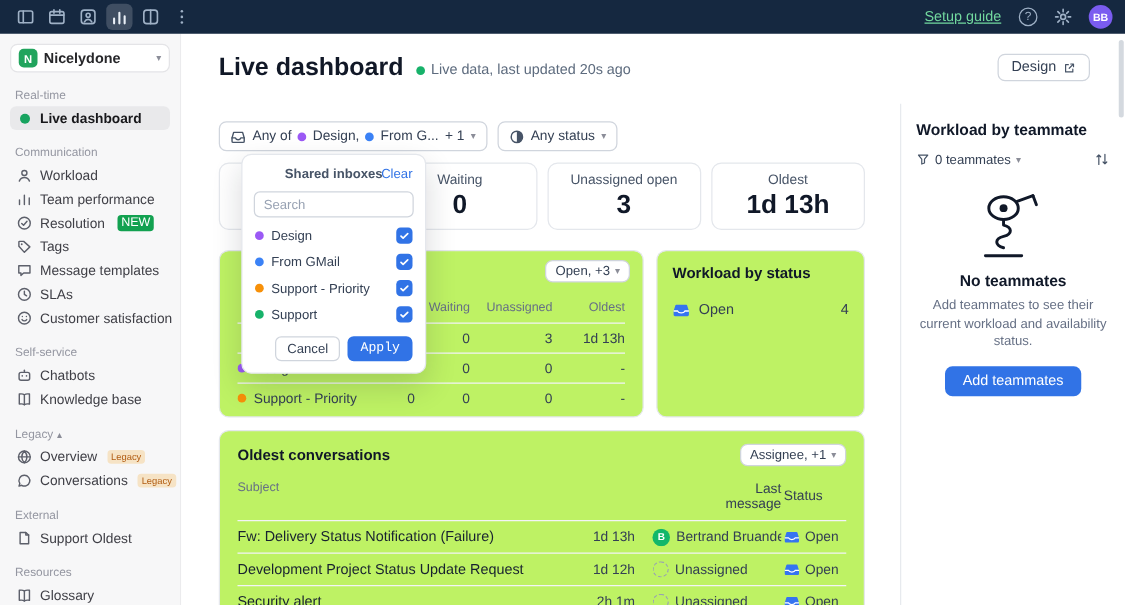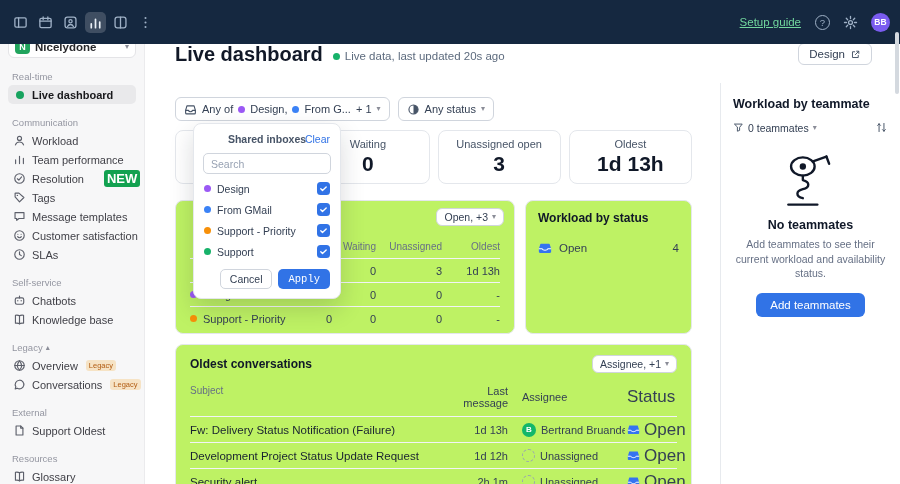--- a/index.html
+++ b/index.html
@@ -1,41 +1,41 @@
 <!DOCTYPE html>
 <html><head>
 <meta charset="utf-8">
 <style>
 *{box-sizing:border-box;margin:0;padding:0}
 html,body{width:900px;height:484px;overflow:hidden}
 body{font-family:"Liberation Sans",sans-serif;background:#fff;color:#1d2939;font-size:12px}
 .app{position:relative;width:900px;height:484px;overflow:hidden;background:#fff}
 [data-icon]{display:inline-flex;flex:none;align-items:center;justify-content:center}
 
-.topbar{position:absolute;top:0;left:0;right:0;height:44px;background:#152840;display:flex;align-items:center;padding:0 10px;gap:4px;z-index:50}
+.topbar{position:absolute;top:0;left:0;right:0;height:27px;background:#152840;display:flex;align-items:center;padding:0 10px;gap:4px;z-index:50}
 .tic{width:21px;height:21px;border-radius:5px;display:flex;align-items:center;justify-content:center;color:#9fb1c6;cursor:pointer}
 .tic svg{width:15px;height:15px}
 .tic.active{background:rgba(255,255,255,.18);color:#eaf0f7}
 .tspacer{flex:1}
 .setup{color:#72d89e;font-size:11.5px;text-decoration:underline;margin-right:10px;cursor:pointer}
 .help{width:15px;height:15px;border-radius:50%;border:1.2px solid #9fb1c6;color:#9fb1c6;font-size:9.5px;display:flex;align-items:center;justify-content:center;margin-right:9px;cursor:pointer}
 .gearic{width:15px;height:15px;color:#9fb1c6;margin-right:9px}
 .avatar{width:19px;height:19px;border-radius:50%;background:#7a5cf0;color:#fff;font-size:8.5px;font-weight:bold;display:flex;align-items:center;justify-content:center;cursor:pointer}
 
 .sidebar{position:absolute;top:27px;left:0;bottom:0;width:145px;background:#f7f7f8;border-right:1px solid #ebebed;padding:8px}
 .wsel{background:#fff;border:1px solid #e4e4e7;border-radius:6px;height:23px;display:flex;align-items:center;gap:5px;padding:0 6px;cursor:pointer}
 .wbadge{width:15px;height:15px;border-radius:4px;background:#21a45d;color:#fff;font-size:9px;font-weight:bold;display:flex;align-items:center;justify-content:center}
 .wname{font-size:11.5px;font-weight:bold;color:#27272a;flex:1;white-space:nowrap;overflow:hidden}
 .chev{color:#8b8d98;font-size:8px;line-height:1}
 .seclabel{font-size:9.5px;color:#9496a1;margin:13px 4px 3px;display:flex;align-items:center;gap:3px}
 .sitem{height:19px;display:flex;align-items:center;gap:6px;padding:0 5px;border-radius:5px;color:#3f3f46;font-size:11px;cursor:pointer;white-space:nowrap}
 .sitem.active{background:#e9e9eb;font-weight:bold;color:#18181b}
 .sic{width:13px;height:13px;color:#5d606b}
 .ldot{width:8px;height:8px;border-radius:50%;background:#17a35f;margin:0 2.5px;flex:none}
-.badge-new{background:#12a150;color:#fff;font-size:13px;font-weight:bold;border-radius:3px;padding:1px 3px;margin-left:14px}
+.badge-new{background:#12a150;color:#fff;font-size:10px;font-weight:normal;border-radius:3px;padding:1px 3px;margin-left:4px}
 .badge-legacy{background:#f6e3c5;color:#b15c12;font-size:7.5px;border-radius:3px;padding:1px 3px;margin-left:2px}
 
 .main{position:absolute;top:27px;left:145px;right:0;bottom:0;background:#fff}
 .mheader{height:56px;display:flex;align-items:flex-start;padding:16px 28px 0 30px}
 .mtitle{font-size:20px;font-weight:bold;color:#111827}
 .lstatus{display:flex;align-items:center;gap:5px;margin:7px 16px 0 10px;color:#5d6b7e;font-size:11.5px}
 .gdot{width:7px;height:7px;border-radius:50%;background:#17b26a;flex:none}
 .expand{margin-left:auto;border:1px solid #d0d5dd;border-radius:6px;background:#fff;display:flex;align-items:center;gap:5px;padding:4px 10px;font-size:11.5px;color:#344054;cursor:pointer;font-family:inherit}
 .exic{width:11px;height:11px;color:#475467}
 .body-row{display:flex;height:401px}
@@ -69,21 +69,21 @@
 .inboxblue{width:14px;height:14px;color:#3574f0}
 .wsval{margin-left:auto}
 
 .oconv{margin-top:10px;height:200px;padding:10px 14px}
 .ochead{display:flex;align-items:center}
 .oth{display:flex;font-size:10px;color:#667085;margin-top:12px;padding-bottom:7px}
 .orow{display:flex;align-items:center;height:26px;border-top:1px solid #f2f4f7;font-size:11.5px;color:#182230;cursor:pointer}
 .c-subj{flex:1;overflow:hidden;white-space:nowrap}
 .c-last{width:65px;text-align:right;color:#344054;font-size:11px;flex:none}
 .c-ass{width:117px;padding-left:14px;display:flex;align-items:center;gap:5px;font-size:11px;color:#344054;flex:none;white-space:nowrap;overflow:hidden}
-.c-stat{width:52px;padding-left:2px;display:flex;align-items:center;gap:4px;font-size:17px;color:#344054;flex:none;white-space:nowrap}
+.c-stat{width:52px;padding-left:2px;display:flex;align-items:center;gap:4px;font-size:11px;color:#344054;flex:none;white-space:nowrap}
 .avmini{width:14px;height:14px;border-radius:50%;background:#12b76a;color:#fff;font-size:8px;font-weight:bold;display:flex;align-items:center;justify-content:center;flex:none}
 .unass{width:13px;height:13px;border-radius:50%;border:1px dashed #98a2b3;flex:none}
 .static{width:13px;height:13px;color:#3574f0}
 
 .ddown{position:absolute;left:48px;top:40px;width:148px;background:#fff;border:1px solid #e4e7ec;border-radius:8px;box-shadow:0 10px 24px rgba(16,24,40,.16);z-index:30;padding-bottom:6px}
 .ddhead{position:relative;text-align:center;font-size:10.5px;font-weight:bold;color:#475467;padding:9px 10px 2px}
 .ddclear{position:absolute;right:10px;top:9px;color:#3173e6;font-weight:normal;font-size:10.5px;cursor:pointer}
 .ddsearch{display:block;width:128px;margin:6px auto 4px;height:21px;border:1px solid #d0d5dd;border-radius:5px;font-size:10.5px;padding:0 7px;color:#344054;font-family:inherit;outline:none;background:#fff}
 .ddsearch::placeholder{color:#98a2b3}
 .ddopt{display:flex;align-items:center;gap:6px;height:21px;padding:0 10px;font-size:10.5px;color:#344054;cursor:pointer}
@@ -212,38 +212,38 @@
     </div>
     <div class="sitem">
       <span class="sic" data-icon="message">
           <svg viewBox="0 0 16 16" width="100%" height="100%" fill="none" stroke="currentColor" stroke-width="1.4" stroke-linecap="round" stroke-linejoin="round">
             <path d="M2.5 3.2h11v7.2H7.3L4.6 12.7v-2.3H2.5z"></path>
           </svg>
         </span>
       <span>Message templates</span>
     </div>
     <div class="sitem">
+      <span class="sic" data-icon="clock">
+          <svg viewBox="0 0 16 16" width="100%" height="100%" fill="none" stroke="currentColor" stroke-width="1.4" stroke-linecap="round" stroke-linejoin="round">
+            <circle cx="8" cy="8" r="5.8"></circle>
+            <path d="M8 4.8V8l2.2 1.4"></path>
+          </svg>
+        </span>
+      <span>SLAs</span>
+    </div>
+    <div class="sitem">
       <span class="sic" data-icon="smiley">
           <svg viewBox="0 0 16 16" width="100%" height="100%" fill="none" stroke="currentColor" stroke-width="1.4" stroke-linecap="round" stroke-linejoin="round">
             <circle cx="8" cy="8" r="5.8"></circle>
             <path d="M5.7 9.4c.6.9 1.4 1.3 2.3 1.3s1.7-.4 2.3-1.3"></path>
             <circle cx="6" cy="6.4" r=".7" fill="currentColor" stroke="none"></circle>
             <circle cx="10" cy="6.4" r=".7" fill="currentColor" stroke="none"></circle>
           </svg>
         </span>
       <span>Customer satisfaction</span>
-    </div>
-    <div class="sitem">
-      <span class="sic" data-icon="clock">
-          <svg viewBox="0 0 16 16" width="100%" height="100%" fill="none" stroke="currentColor" stroke-width="1.4" stroke-linecap="round" stroke-linejoin="round">
-            <circle cx="8" cy="8" r="5.8"></circle>
-            <path d="M8 4.8V8l2.2 1.4"></path>
-          </svg>
-        </span>
-      <span>SLAs</span>
     </div>
 
     <div class="seclabel">Self-service</div>
     <div class="sitem">
       <span class="sic" data-icon="bot">
           <svg viewBox="0 0 16 16" width="100%" height="100%" fill="none" stroke="currentColor" stroke-width="1.4" stroke-linecap="round" stroke-linejoin="round">
             <rect x="2.8" y="4.8" width="10.4" height="7.8" rx="2"></rect>
             <path d="M8 4.8V2.6"></path>
             <circle cx="5.9" cy="8.3" r=".8" fill="currentColor" stroke="none"></circle>
             <circle cx="10.1" cy="8.3" r=".8" fill="currentColor" stroke="none"></circle>
@@ -440,21 +440,20 @@
           <div class="ochead">
             <span class="cardtitle">Oldest conversations</span>
             <span class="sel" style="margin-left:auto">
               <span>Assignee, +1</span>
               <span class="chev">▾</span>
             </span>
           </div>
           <div class="oth">
             <span class="c-subj">Subject</span>
             <span class="c-last">Last message</span>
-            <span class="c-ass">Assignee</span>
             <span class="c-stat">Status</span>
           </div>
           <div class="orow">
             <span class="c-subj">Fw: Delivery Status Notification (Failure)</span>
             <span class="c-last">1d 13h</span>
             <span class="c-ass">
               <span class="avmini">B</span>
               <span>Bertrand Bruandet</span>
             </span>
             <span class="c-stat">

